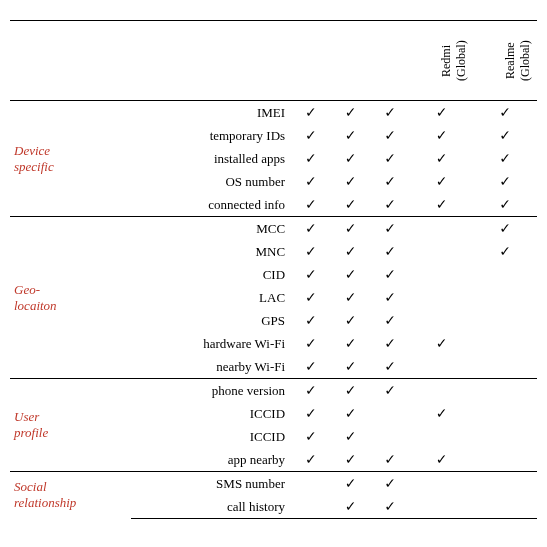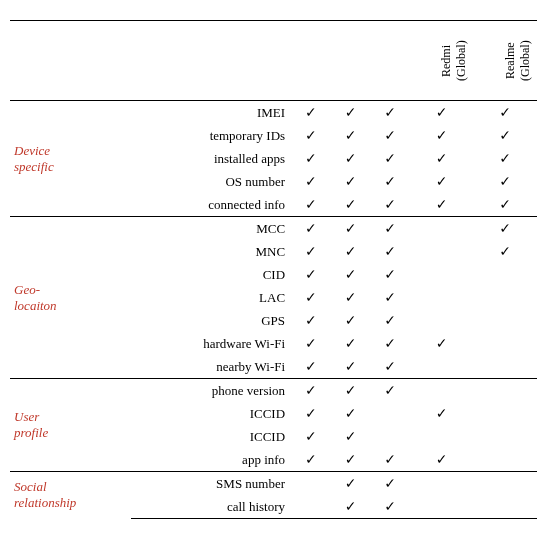--- a/index.html
+++ b/index.html
@@ -215,21 +215,21 @@
       </tr>
       <tr>
         <td class="pii-col">ICCID</td>
         <td class="check">✓</td>
         <td class="check">✓</td>
         <td></td>
         <td></td>
         <td></td>
       </tr>
       <tr>
-        <td class="pii-col">app info</td>
+        <td class="pii-col">app nearby</td>
         <td class="check">✓</td>
         <td class="check">✓</td>
         <td class="check">✓</td>
         <td class="check">✓</td>
         <td></td>
       </tr>
       <tr class="section-top-border">
         <td rowspan="2" class="label-col group-label-cell">Social<br>relationship</td>
         <td class="pii-col">SMS number</td>
         <td></td>

